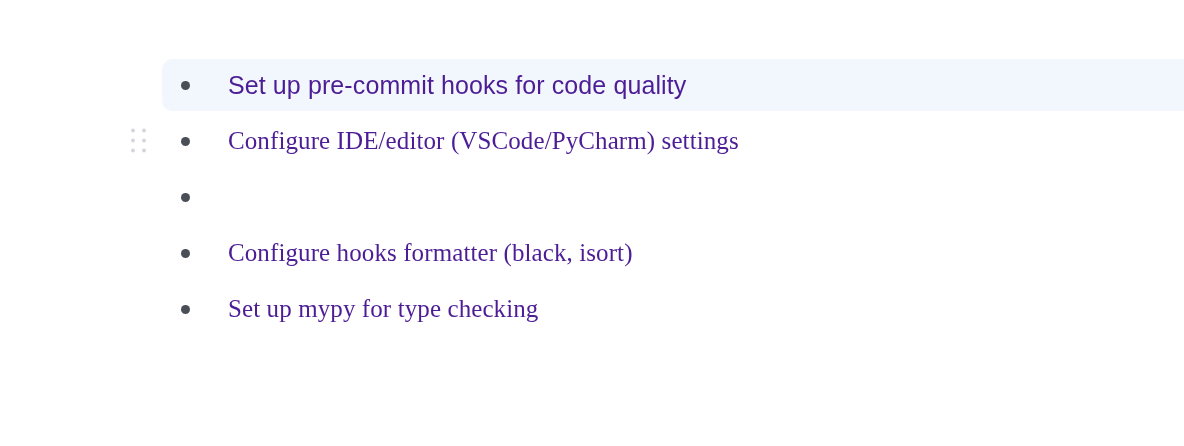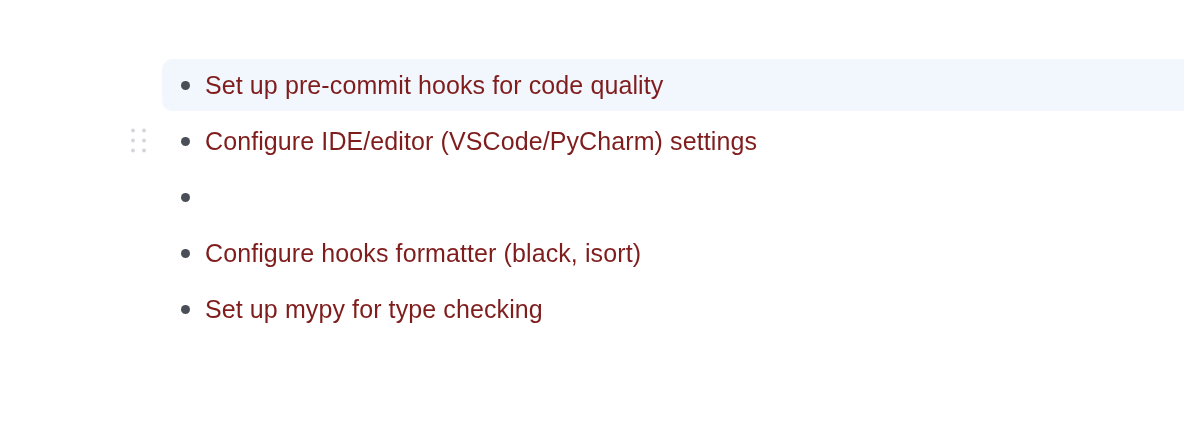--- a/index.html
+++ b/index.html
@@ -35,20 +35,21 @@
     border-top-left-radius: 10px;
     border-bottom-left-radius: 10px;
     margin-left: 162px;
     padding-left: 0;
     width: 1022px;
   }
 
   .list-item:not(.highlighted) {
     margin-left: 162px;
     width: 1022px;
+    font-family: Liberation Serif, serif;
   }
 
   
   .drag-handle {
     position: absolute;
     left: -31px;
     top: 50%;
     transform: translateY(-50%);
     width: 15px;
     height: 25px;
@@ -69,24 +70,24 @@
   .bullet {
     flex: 0 0 auto;
     width: 9px;
     height: 9px;
     border-radius: 50%;
     background: #4a4f57;
     margin-left: 19px;
   }
 
   .item-text {
-    margin-left: 15px;
+    margin-left: 38px;
     font-size: 25px;
     line-height: 1.2;
-    color: #7f1d1d;
+    color: #4c1d95;
     letter-spacing: 0.1px;
     white-space: nowrap;
   }
 </style>
 </head>
 <body>
 
 <div class="checklist">
 
   <div class="list-item highlighted">

